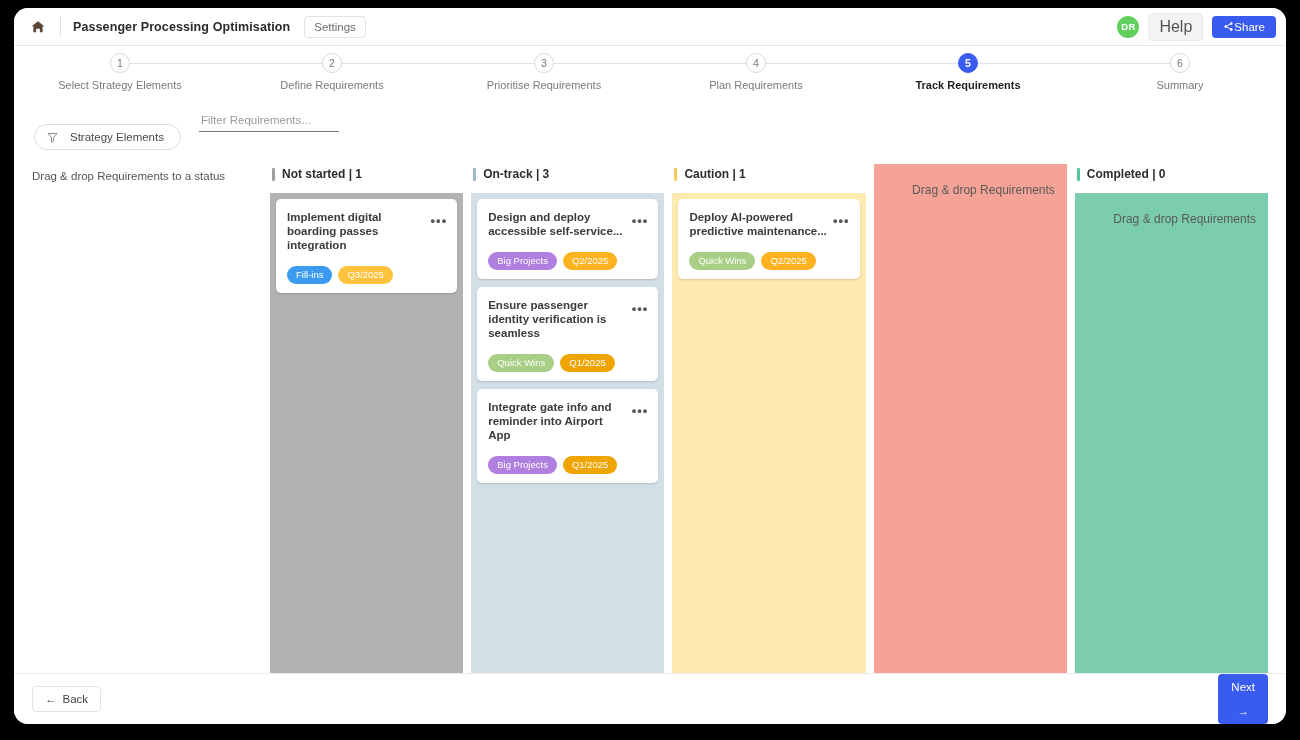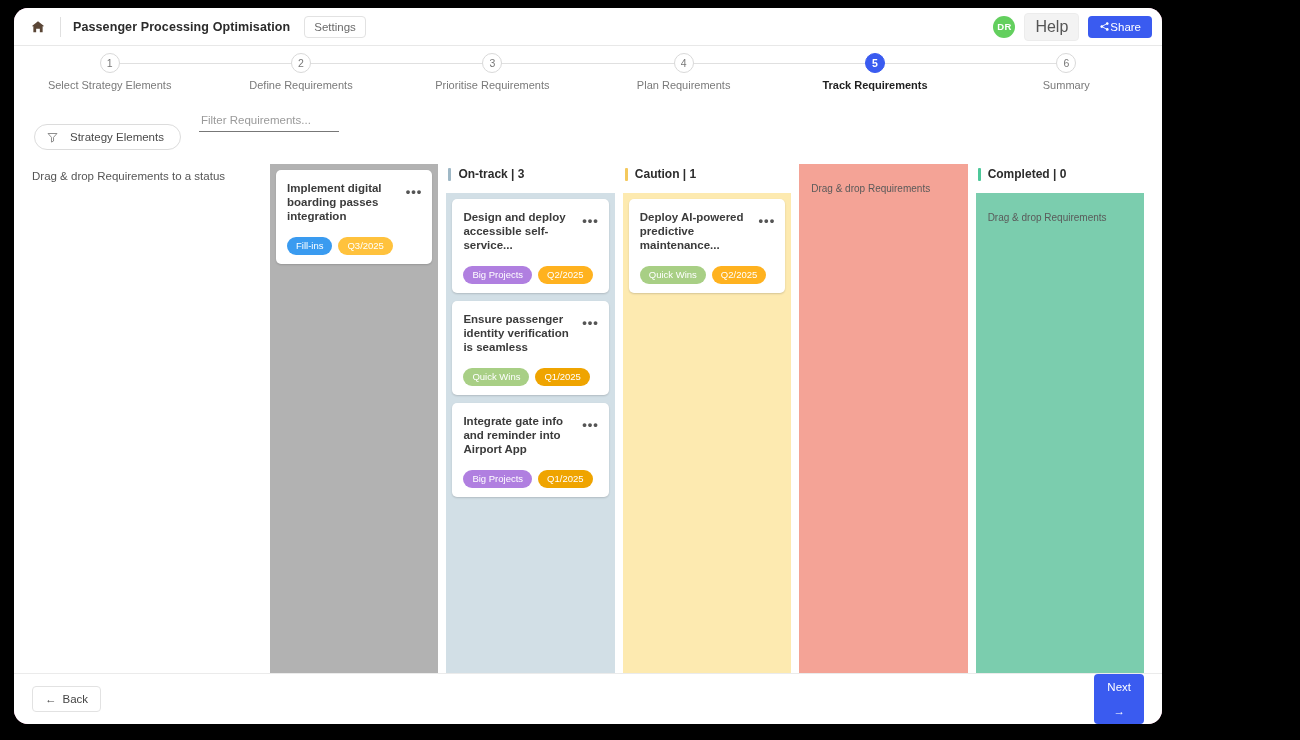--- a/index.html
+++ b/index.html
@@ -5,21 +5,21 @@
   * { box-sizing: border-box; margin: 0; padding: 0; }
   html, body {
     width: 1300px; height: 740px;
     background: #000000;
     font-family: "Liberation Sans", sans-serif;
     overflow: hidden;
   }
   .app-frame {
     position: absolute;
     left: 14px; top: 8px;
-    width: 1148px; height: 716px;
+    width: 1272px; height: 716px;
     background: #f9a8d4;
     border-radius: 14px;
     overflow: hidden;
     display: flex;
     flex-direction: column;
   }
 
   
   .topbar {
     height: 38px;
@@ -150,21 +150,21 @@
     display: flex; align-items: center; gap: 7px;
     height: 20px; padding-left: 2px; margin-bottom: 9px;
   }
   .col-bar { width: 3px; height: 13px; border-radius: 1px; }
   .col-title { font-size: 12px; font-weight: bold; color: #2c2c2c; white-space: nowrap; }
   .col-body {
     flex: 1 1 auto;
     padding: 6px 6px 0 6px;
     overflow: hidden;
   }
-  .drop-hint { font-size: 10px; color: #5a5a5a; padding: 13px 6px; }
+  .drop-hint { font-size: 12px; color: #5a5a5a; padding: 13px 6px; text-align: right; }
 
   .card {
     background: #ffffff;
     border-radius: 5px;
     box-shadow: 0 1px 2px rgba(0,0,0,0.16);
     padding: 11px 10px 9px 11px;
     margin-bottom: 8px;
   }
   .card-top { display: flex; align-items: flex-start; }
   .card-title {
@@ -275,20 +275,24 @@
       </span>
       <span>Strategy Elements</span>
     </div>
     <input class="filter-input" type="text" placeholder="Filter Requirements..." style="">
   </div>
 
   <div class="board-wrap">
     <div class="hint-col">Drag &amp; drop Requirements to a status</div>
     <div class="columns" id="columns">
         <div class="col">
+          <div class="col-head">
+            <span class="col-bar" style="background:#9e9e9e"></span>
+            <span class="col-title">Not started | 1</span>
+          </div>
           <div class="col-body" style="background:#b2b2b2">
             <div class="card">
               <div class="card-top">
                 <div class="card-title">Implement digital boarding passes integration</div>
                 <div class="card-menu">•••</div>
               </div>
               <div class="tags">
                 <span class="tag" style="background:#3a9bf0">Fill-ins</span>
                 <span class="tag" style="background:#ffc23d">Q3/2025</span>
               </div>

